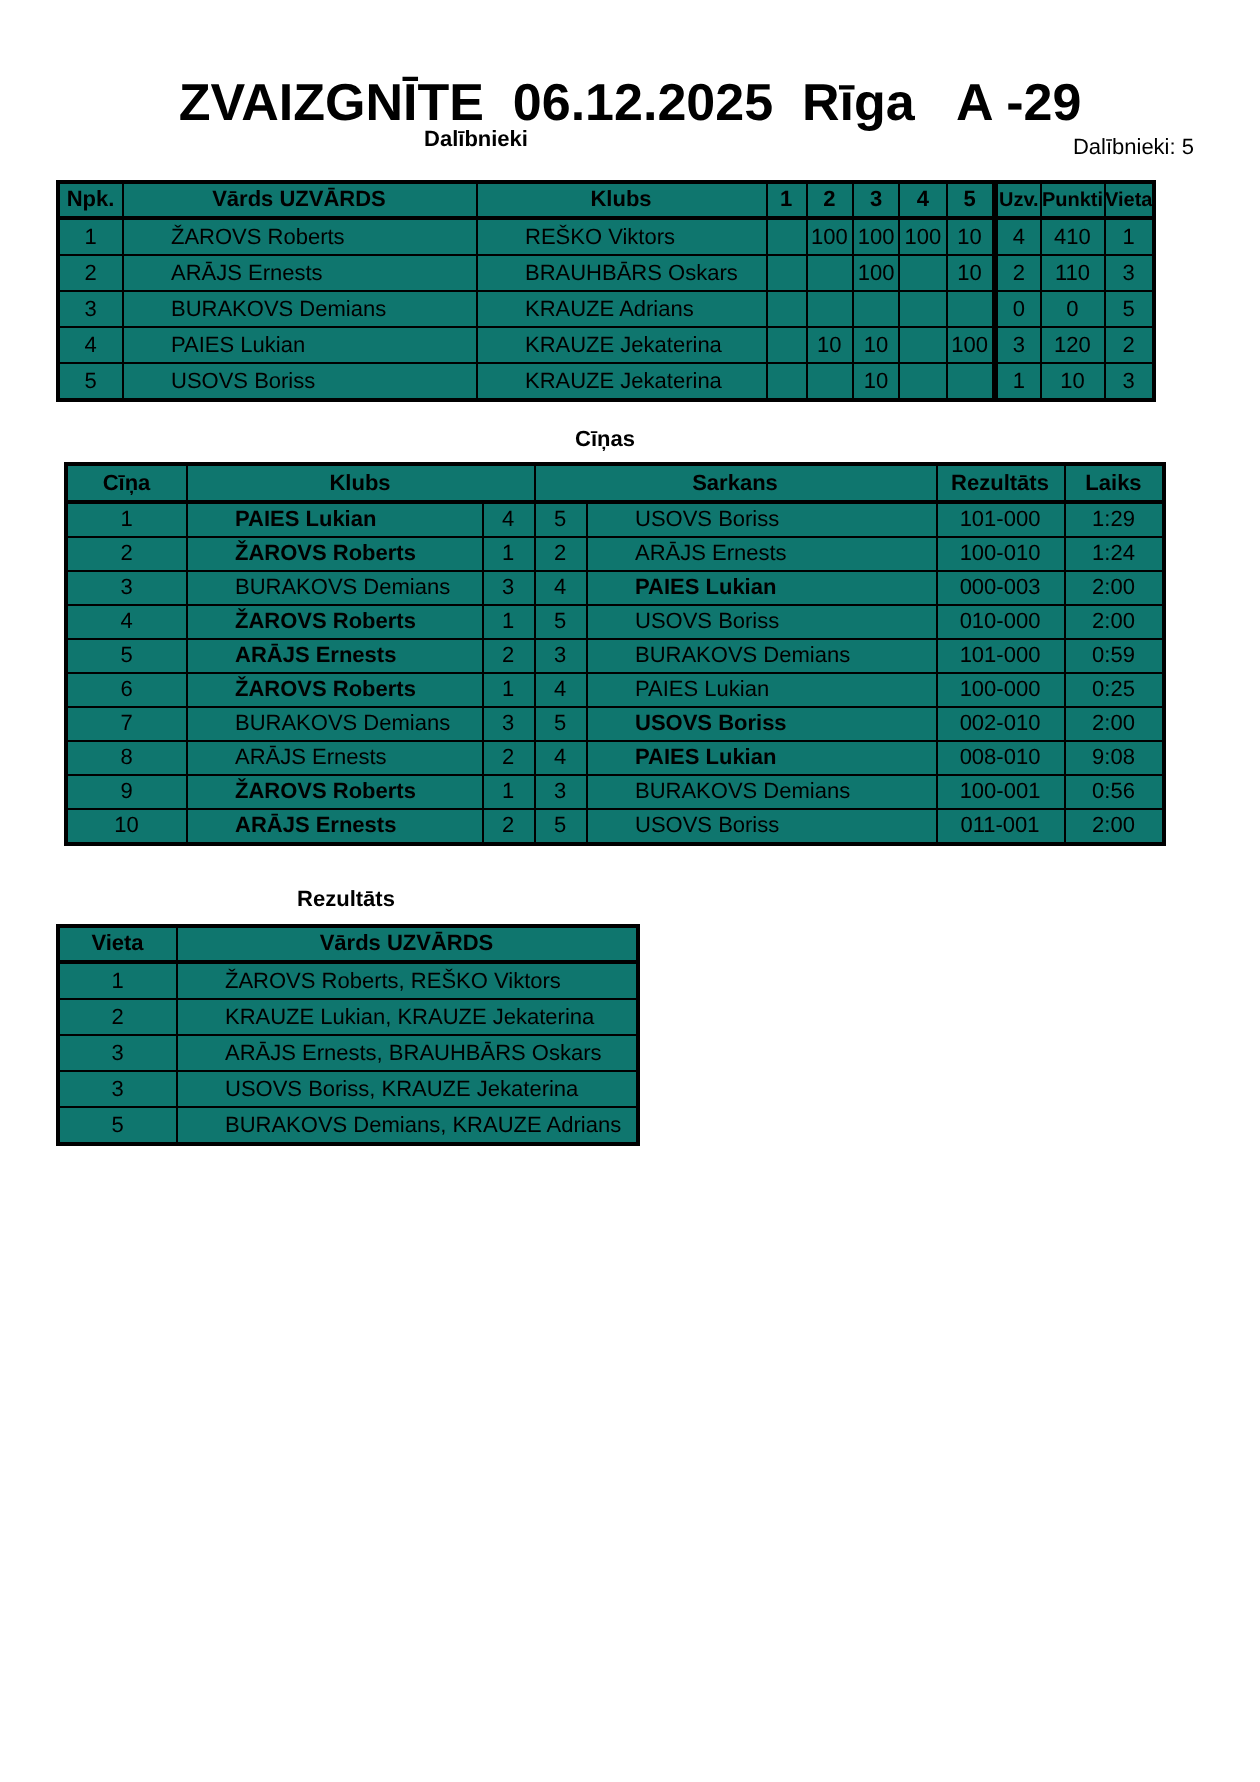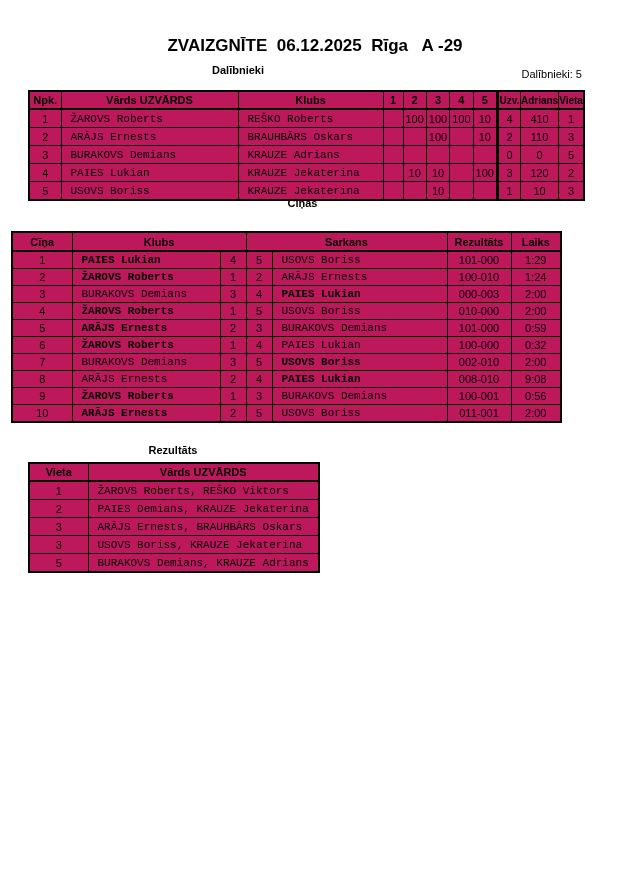--- a/index.html
+++ b/index.html
@@ -1,39 +1,39 @@
 <!DOCTYPE html>
 <html><head>
 <meta charset="utf-8">
 <style>
   html,body{margin:0;padding:0;background:#ffffff;}
   body{width:630px;height:891px;position:relative;font-family:"Liberation Sans",sans-serif;color:#000;}
   .title{position:absolute;top:36px;left:0;width:630px;text-align:center;
-         font-size:17px;font-weight:bold;white-space:pre;margin:0;}
+         font-size:26px;font-weight:bold;white-space:pre;margin:0;}
   .sec-label{position:absolute;font-size:11px;font-weight:bold;text-align:center;}
   .participants-label{top:64px;left:28px;width:420px;}
-  .count-label{position:absolute;top:68px;right:48px;font-size:11px;}
-  .fights-label{top:197px;left:28px;width:549px;}
+  .count-label{position:absolute;top:68px;right:33px;font-size:11px;}
+  .fights-label{top:214px;left:28px;width:549px;}
   .results-label{top:444px;left:28px;width:290px;}
   table{border-collapse:collapse;table-layout:fixed;position:absolute;
-        font-size:11px;background:#be185d;}
+        font-size:11px;background:#0f766e;}
   td,th{border:1px solid #000;padding:0 2px;overflow:hidden;white-space:nowrap;
         text-align:center;vertical-align:middle;}
   th{border-bottom:2px solid #000;font-size:11px;}
   table{border:2px solid #000;}
   .t1{left:28px;top:90px;}
   .t1 th{height:16px;}
   .t1 td{height:17px;}
-  .t2{left:11px;top:231px;}
+  .t2{left:32px;top:231px;}
   .t2 th{height:17px;}
   .t2 td{height:16px;}
   .t3{left:28px;top:462px;}
   .t3 th{height:16px;}
   .t3 td{height:17px;}
-  .l{text-align:left;padding-left:9px;font-family:Liberation Mono, monospace;}
+  .l{text-align:left;padding-left:24px;}
   .sep{border-left:3px solid #000;}
   .small-h{font-size:10px;padding:0;}
   .b{font-weight:bold;}
 </style>
 </head>
 <body>
 
 <div>
 
   <h1 class="title">ZVAIZGNĪTE  06.12.2025  Rīga   A -29</h1>
@@ -59,29 +59,29 @@
       <tr>
         <th>Npk.</th>
         <th>Vārds UZVĀRDS</th>
         <th>Klubs</th>
         <th>1</th>
         <th>2</th>
         <th>3</th>
         <th>4</th>
         <th>5</th>
         <th class="sep small-h">Uzv.</th>
-        <th class="small-h">Adrians</th>
+        <th class="small-h">Punkti</th>
         <th class="small-h">Vieta</th>
       </tr>
     </thead>
     <tbody>
         <tr>
           <td>1</td>
           <td class="l">ŽAROVS Roberts</td>
-          <td class="l">REŠKO Roberts</td>
+          <td class="l">REŠKO Viktors</td>
           <td></td>
           <td>100</td>
           <td>100</td>
           <td>100</td>
           <td>10</td>
           <td class="sep">4</td>
           <td>410</td>
           <td>1</td>
         </tr>
         <tr>
@@ -206,21 +206,21 @@
           <td>101-000</td>
           <td>0:59</td>
         </tr>
         <tr>
           <td>6</td>
           <td class="l b">ŽAROVS Roberts</td>
           <td>1</td>
           <td>4</td>
           <td class="l">PAIES Lukian</td>
           <td>100-000</td>
-          <td>0:32</td>
+          <td>0:25</td>
         </tr>
         <tr>
           <td>7</td>
           <td class="l">BURAKOVS Demians</td>
           <td>3</td>
           <td>5</td>
           <td class="l b">USOVS Boriss</td>
           <td>002-010</td>
           <td>2:00</td>
         </tr>
@@ -267,21 +267,21 @@
         <th>Vārds UZVĀRDS</th>
       </tr>
     </thead>
     <tbody>
         <tr>
           <td>1</td>
           <td class="l">ŽAROVS Roberts, REŠKO Viktors</td>
         </tr>
         <tr>
           <td>2</td>
-          <td class="l">PAIES Demians, KRAUZE Jekaterina</td>
+          <td class="l">KRAUZE Lukian, KRAUZE Jekaterina</td>
         </tr>
         <tr>
           <td>3</td>
           <td class="l">ARĀJS Ernests, BRAUHBĀRS Oskars</td>
         </tr>
         <tr>
           <td>3</td>
           <td class="l">USOVS Boriss, KRAUZE Jekaterina</td>
         </tr>
         <tr>

